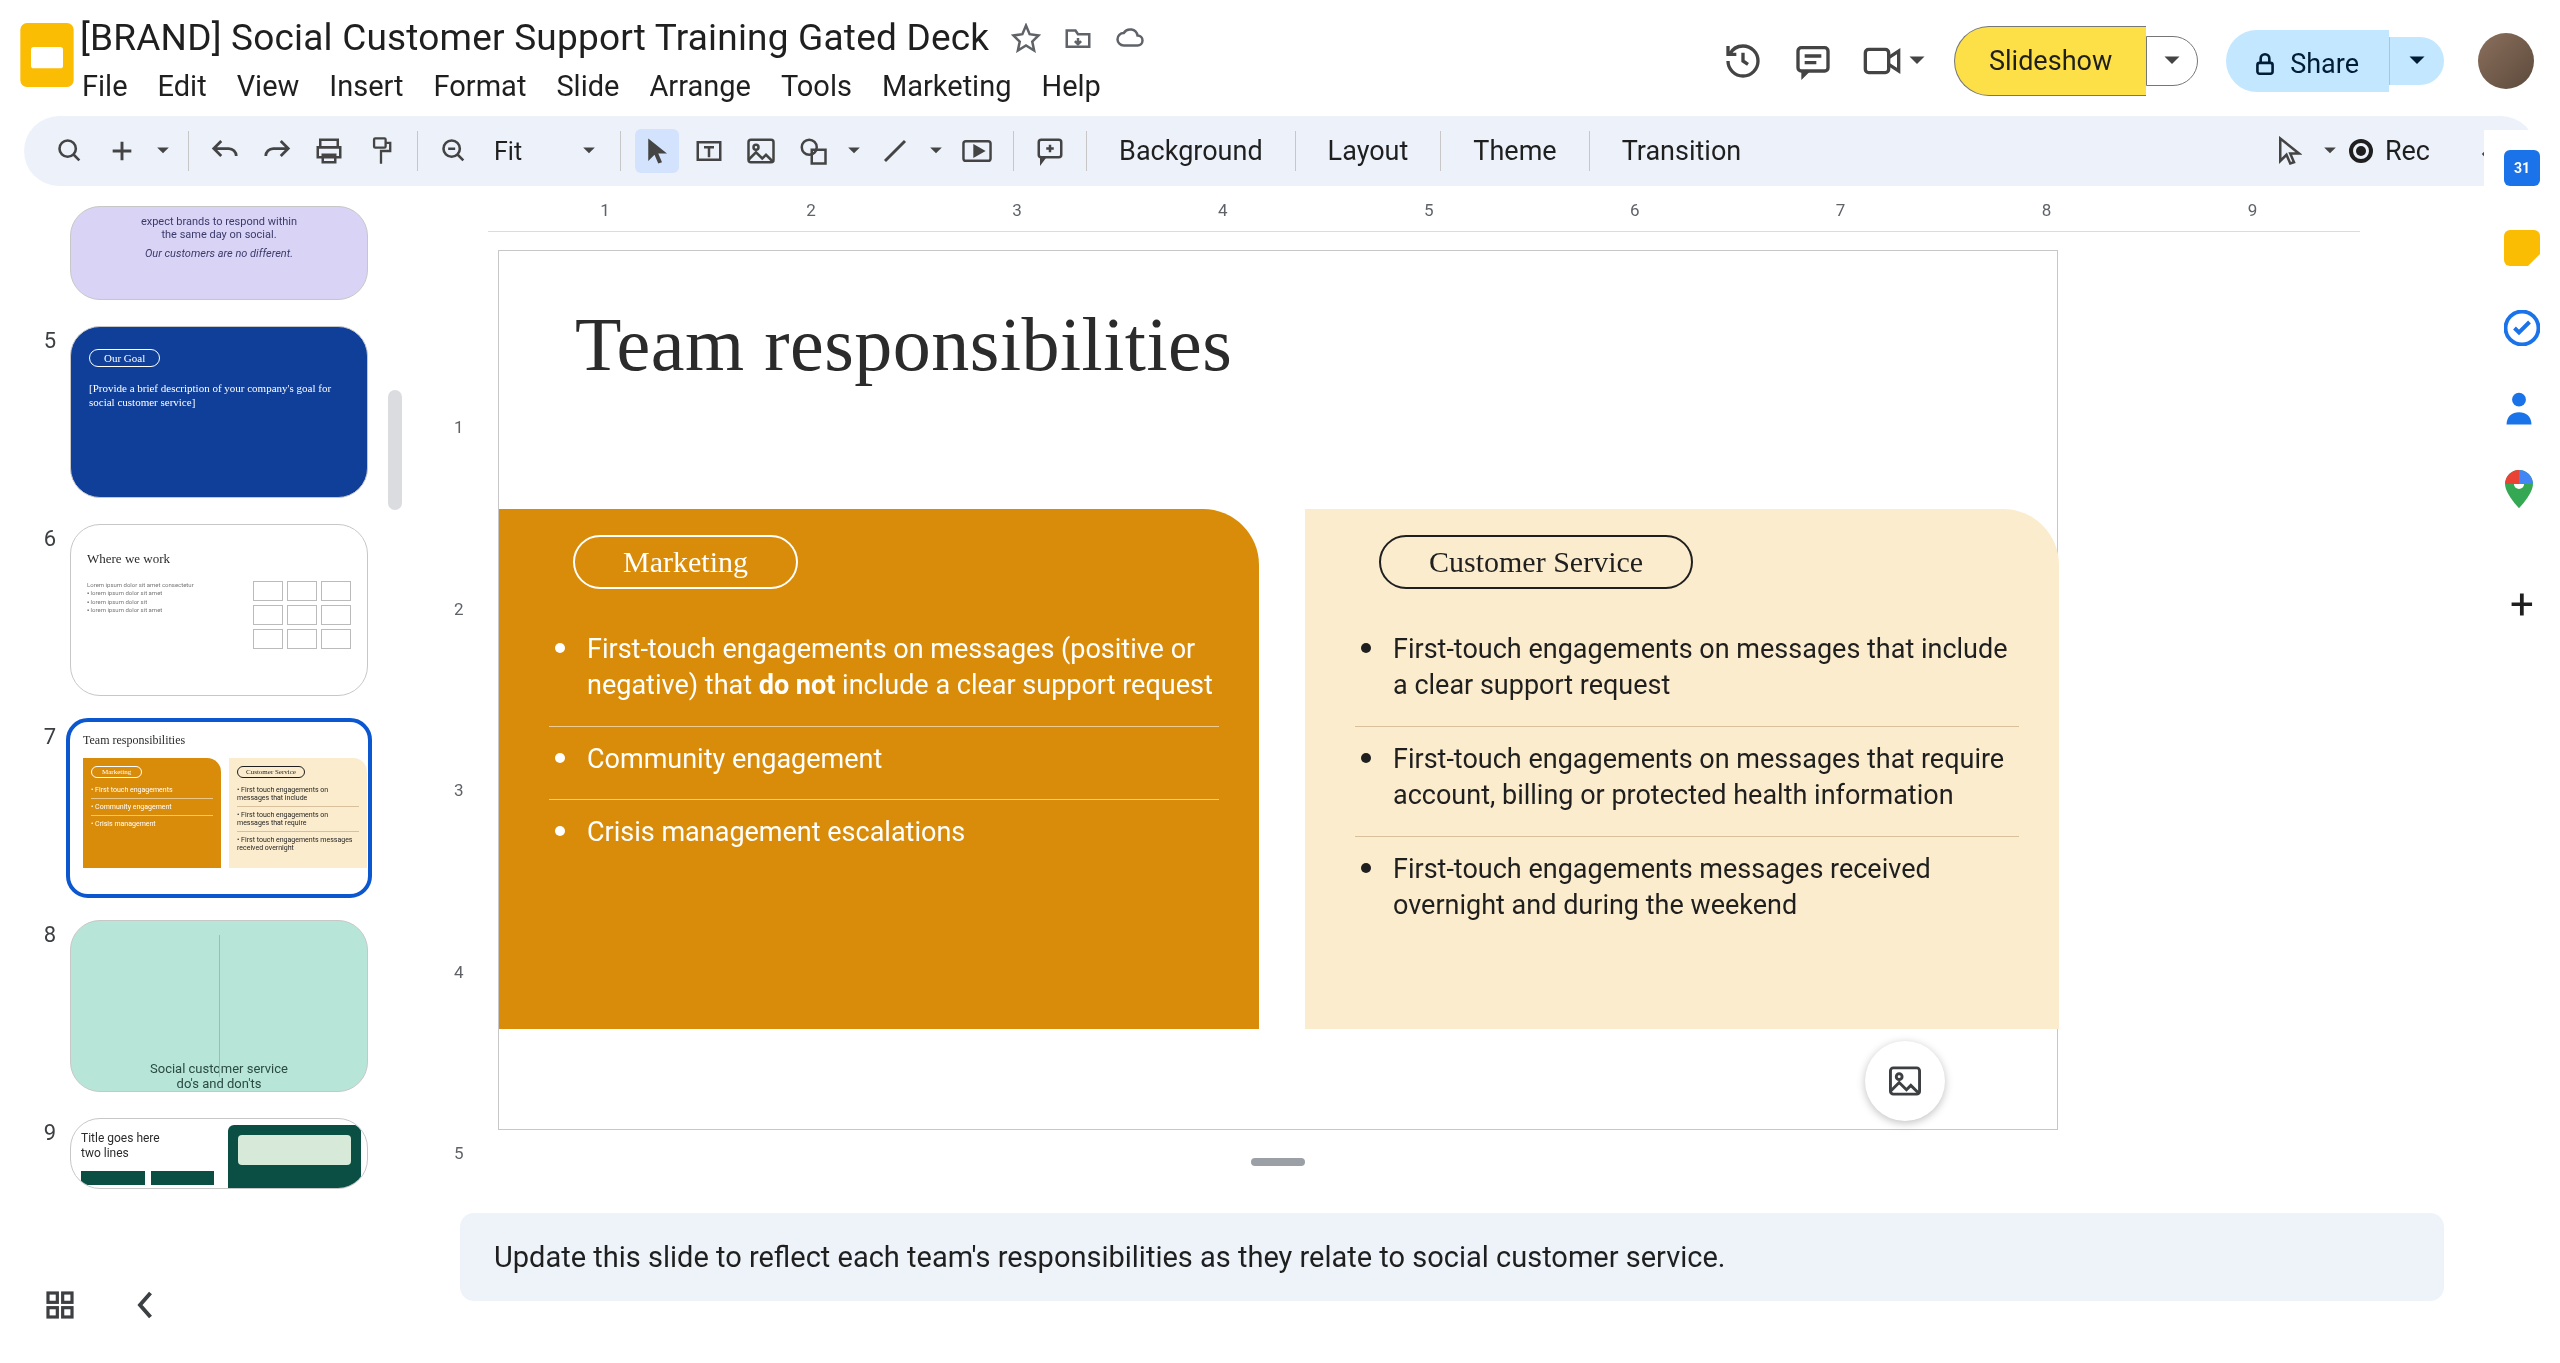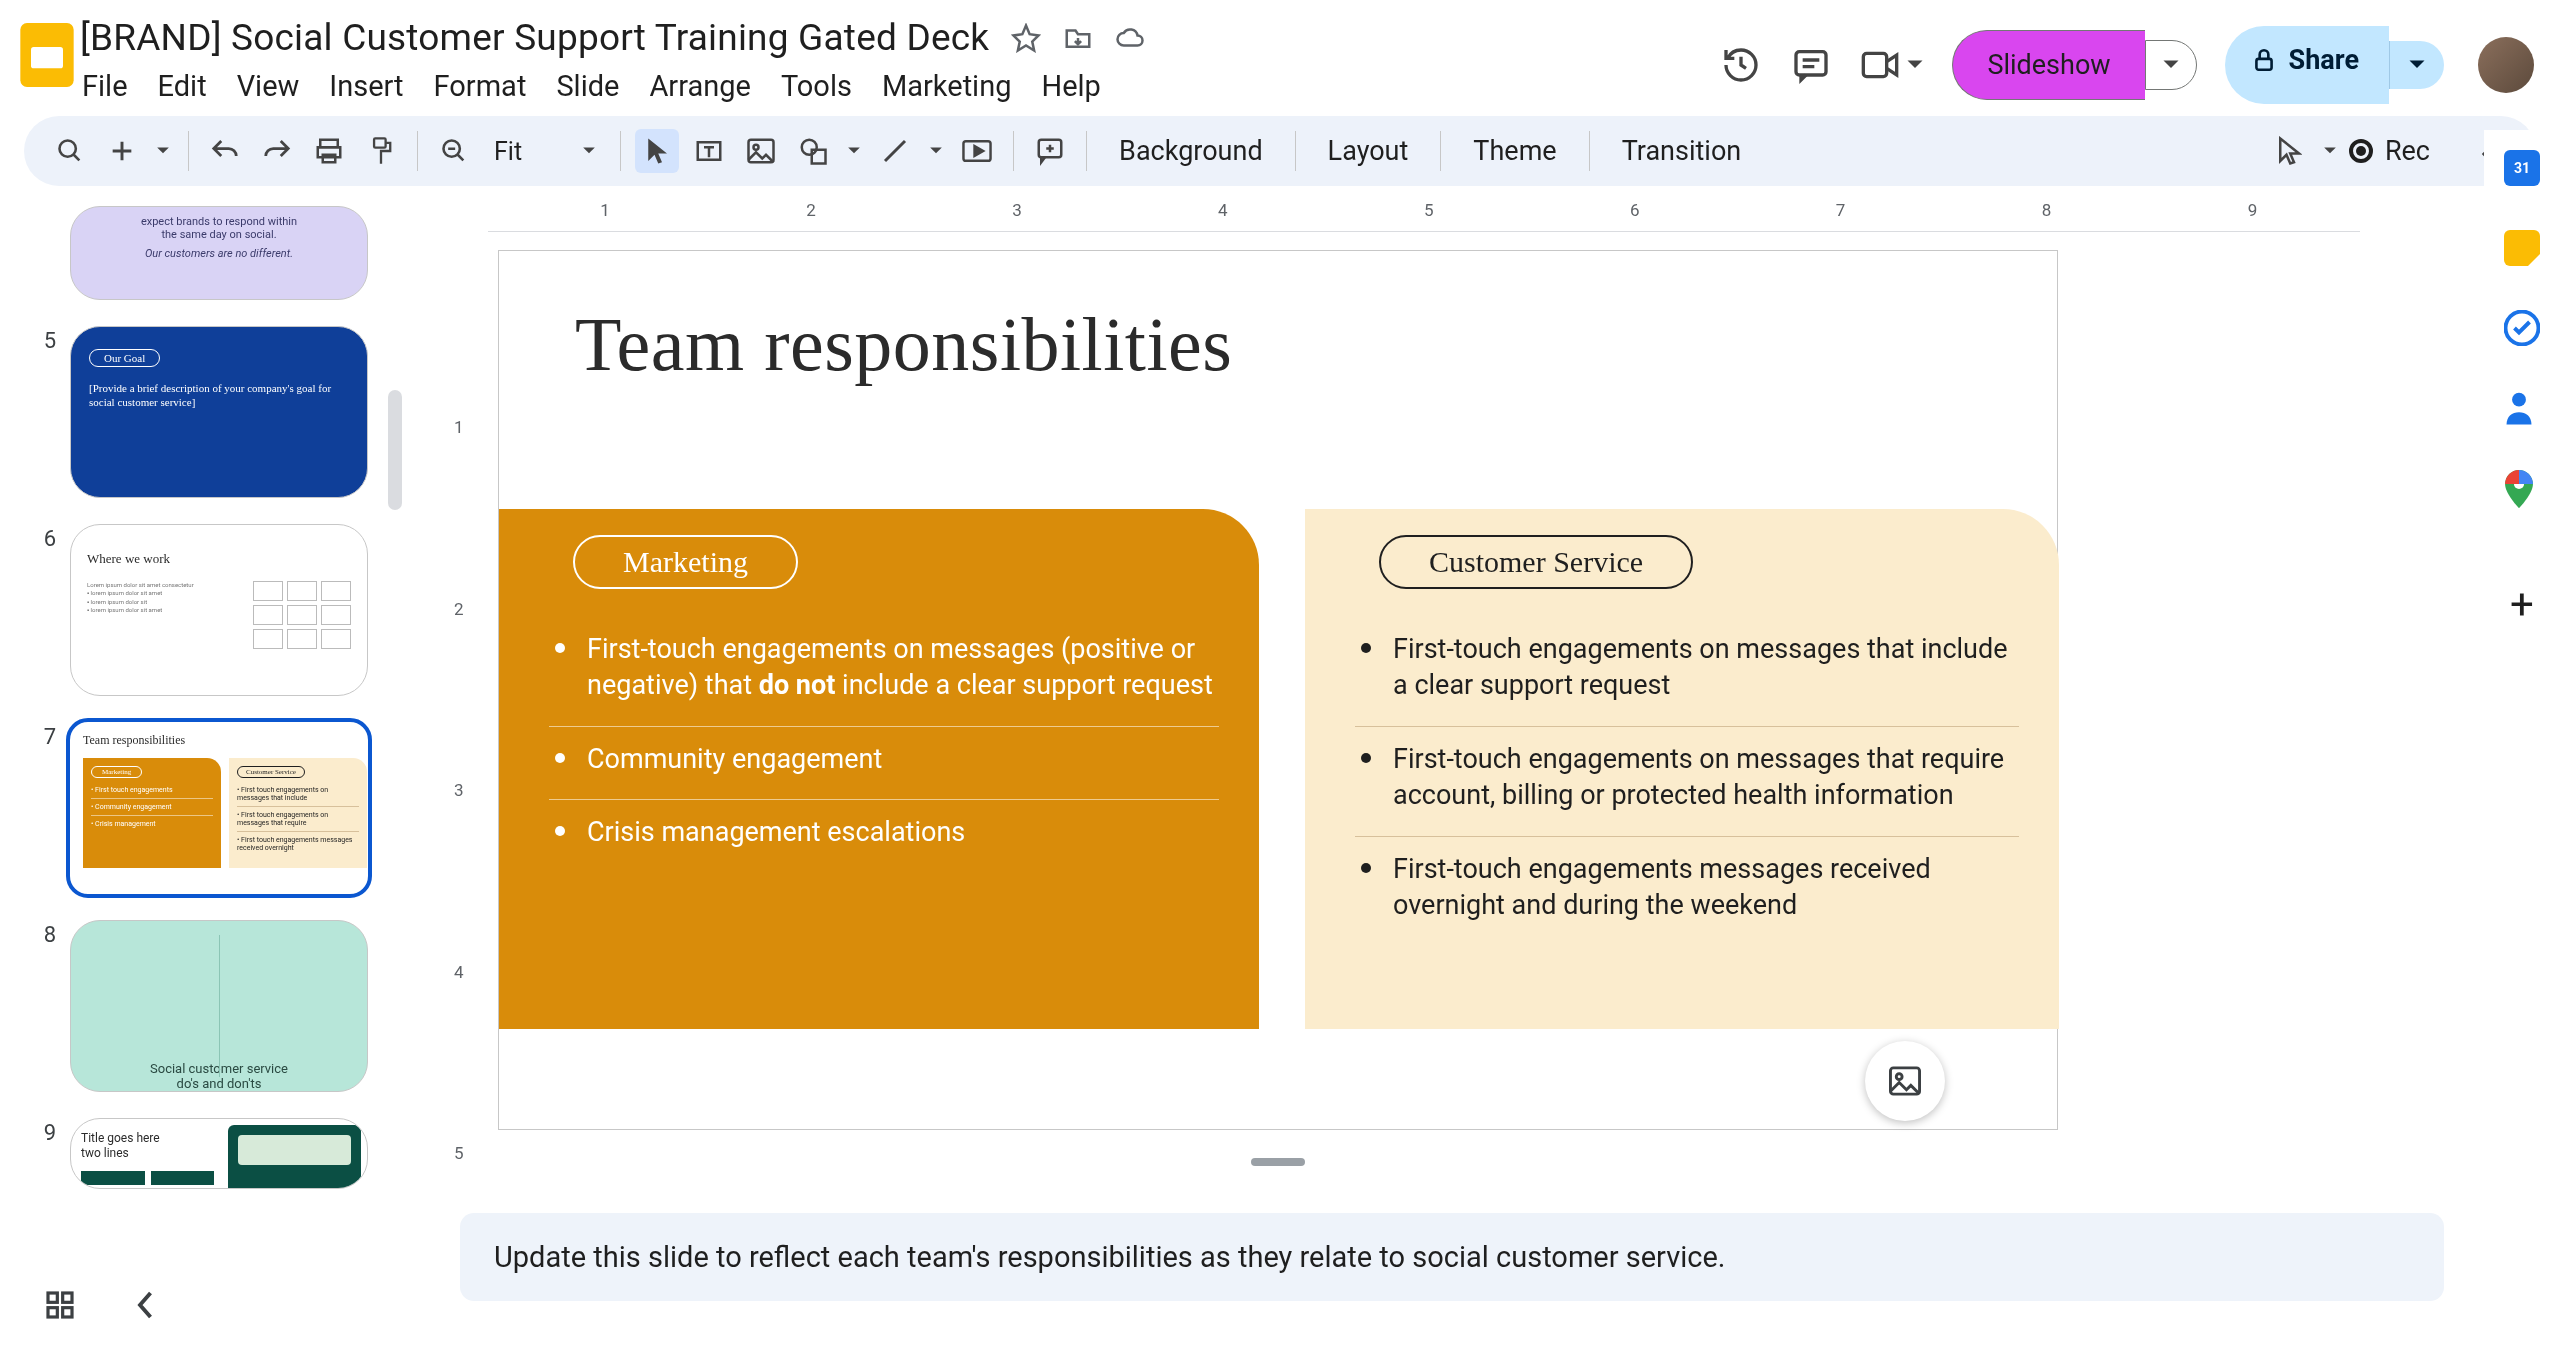--- a/index.html
+++ b/index.html
@@ -13,24 +13,24 @@
 .title-col{flex:0 0 auto;padding-top:6px;}
 .doc-title-row{display:flex;align-items:center;gap:22px;}
 .doc-title{font-size:37px;color:#1f1f1f;letter-spacing:.2px;}
 .t-ico{width:30px;height:30px;color:#5f6368;display:flex;align-items:center;justify-content:center;}
 .menus{display:flex;gap:30px;padding:10px 0 0 2px;font-size:29px;color:#1f1f1f;}
 .menus span{cursor:pointer;}
 .right-tools{margin-left:auto;display:flex;align-items:center;gap:28px;padding-top:16px;padding-right:6px;}
 .rt-ico{width:42px;height:42px;color:#444;display:flex;align-items:center;justify-content:center;}
 .meet{display:flex;align-items:center;gap:6px;}
 .slideshow-grp{display:flex;align-items:center;}
-.slideshow-btn{border:1px solid #747775;border-radius:40px 0 0 40px;padding:18px 34px;font-size:27px;color:#1f1f1f;background:#d946ef;border-right:none;}
+.slideshow-btn{border:1px solid #747775;border-radius:40px 0 0 40px;padding:18px 34px;font-size:27px;color:#1f1f1f;background:#fde047;border-right:none;}
 .slideshow-dd{border:1px solid #747775;border-radius:0 40px 40px 0;padding:18px 16px;background:#fff;}
 .share-grp{display:flex;align-items:center;}
-.share-btn{background:#c2e7ff;border-radius:40px 0 0 40px;padding:18px 30px 28px 26px;font-size:27px;color:#001d35;display:flex;align-items:center;gap:12px;font-weight:700;}
+.share-btn{background:#c2e7ff;border-radius:40px 0 0 40px;padding:18px 30px 12px 26px;font-size:27px;color:#001d35;display:flex;align-items:center;gap:12px;font-weight:400;}
 .share-dd{background:#c2e7ff;border-radius:0 40px 40px 0;padding:18px 18px;border-left:1px solid #9fc9e6;}
 .avatar{width:56px;height:56px;border-radius:50%;background:linear-gradient(135deg,#8b6f5c,#5c4a3c);margin-left:6px;}
 
 
 .toolbar{margin:6px 24px 0 24px;height:70px;background:#edf2fa;border-radius:40px;display:flex;align-items:center;padding:0 24px;gap:8px;}
 .tb{width:44px;height:44px;display:flex;align-items:center;justify-content:center;color:#444;border-radius:6px;}
 .tb.sel{background:#d3e3fd;}
 .tb-sep{width:1px;height:40px;background:#c7c7c7;margin:0 6px;}
 .tb-text{font-size:27px;color:#1f1f1f;padding:0 18px;}
 .zoom{display:flex;align-items:center;gap:60px;font-size:25px;color:#1f1f1f;padding:0 10px;}

